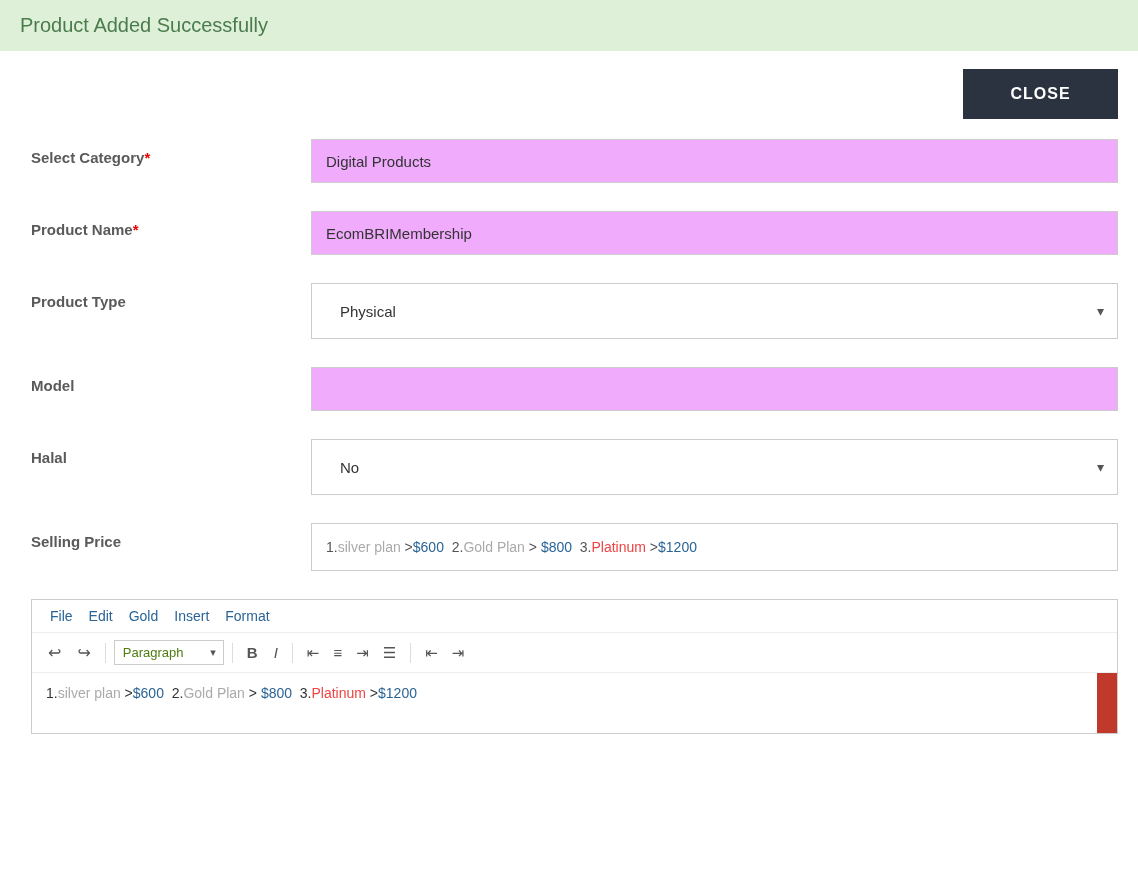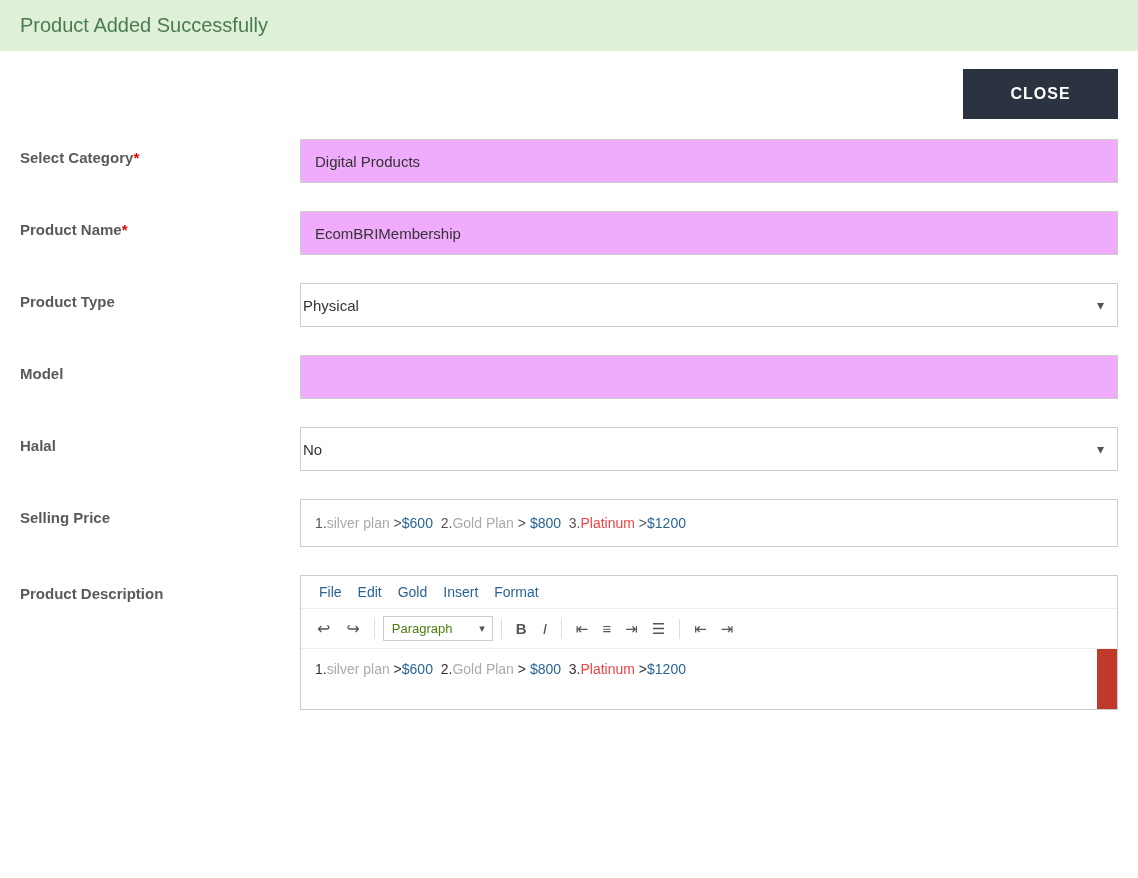--- a/index.html
+++ b/index.html
@@ -44,20 +44,21 @@
     }
 
     .form-container {
       padding: 10px 20px 20px 20px;
     }
 
     .form-row {
       display: flex;
       align-items: flex-start;
       margin-bottom: 28px;
+      margin-left: 11px;
     }
 
     .form-label {
       width: 280px;
       min-width: 280px;
       font-size: 15px;
       font-weight: 600;
       color: #5a5a5a;
       padding-top: 10px;
     }
@@ -82,26 +83,26 @@
     }
 
     .form-select-wrapper {
       position: relative;
       width: 100%;
     }
 
     .form-select {
       width: 100%;
       border: 1px solid #ccc;
-      padding: 10px 2px;
+      padding: 10px 28px;
       font-size: 15px;
       color: #333;
       outline: none;
       background: #fff;
-      height: 44px;
+      height: 56px;
       appearance: none;
       -webkit-appearance: none;
       cursor: pointer;
     }
 
     .select-chevron {
       position: absolute;
       right: 14px;
       top: 50%;
       transform: translateY(-50%);
@@ -303,23 +304,20 @@
         <span style="font-size:14px; color:#555;">
           1.<span style="color:#aaa;">silver plan</span> &gt;<span style="color:#2a6496;">$600</span>&nbsp;
           2.<span style="color:#aaa;">Gold Plan</span> &gt; <span style="color:#2a6496;">$800</span>&nbsp;
           3.<span style="color:#e44;">Platinum</span> &gt;<span style="color:#2a6496;">$1200</span>
         </span>
       </div>
     </div>
   </div>
 
   <div class="form-row">
-    <div class="form-label">
-      <span>Product Description</span>
-    </div>
     <div class="form-field">
       <div class="editor-container">
 
         <div class="editor-menubar">
           <span>File</span>
           <span>Edit</span>
           <span>Gold</span>
           <span>Insert</span>
           <span>Format</span>
         </div>

